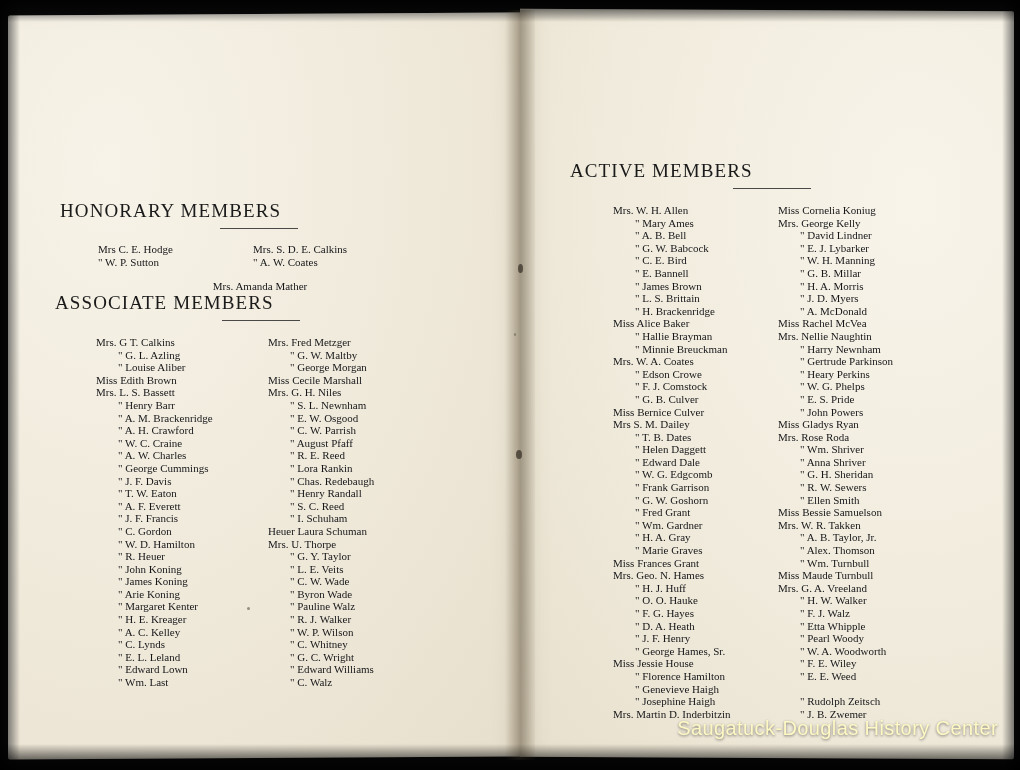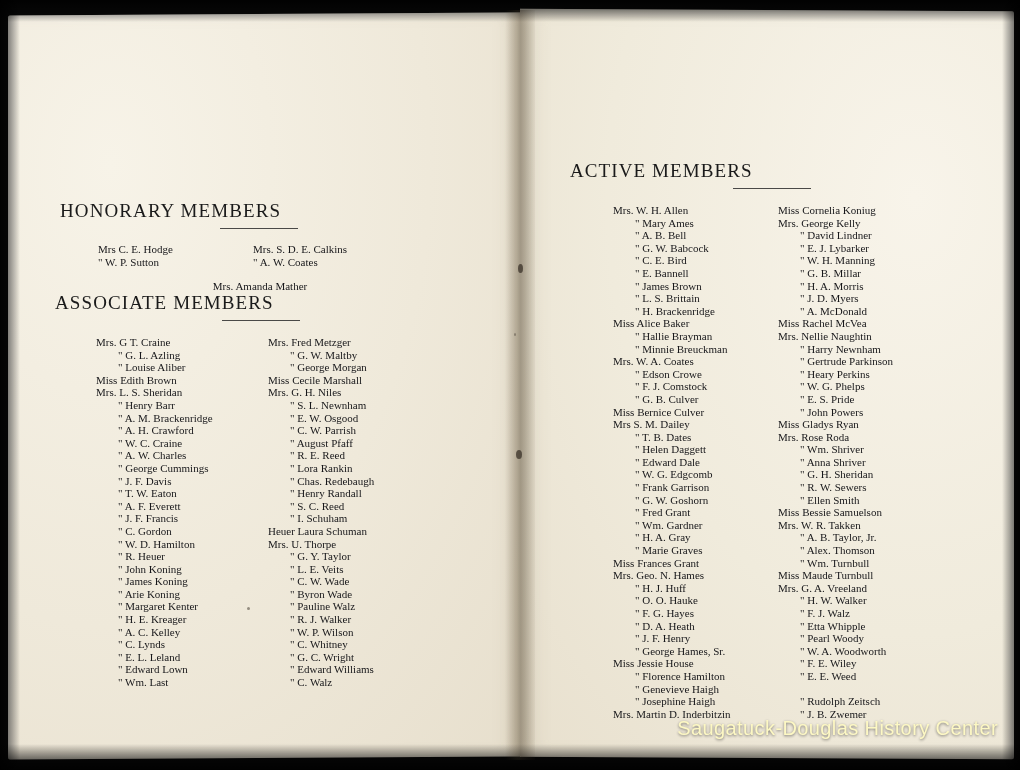--- a/index.html
+++ b/index.html
@@ -159,25 +159,25 @@
       <div>"    A. W. Coates</div>
     </div>
     <div class="col center-line" style="left:130px;top:268px;width:260px;">
       <div>Mrs. Amanda Mather</div>
     </div>
 
     <div class="doc-heading" style="left:55px;top:292px;width:410px;">ASSOCIATE MEMBERS</div>
     <div class="rule" style="left:222px;top:320px;width:78px;"></div>
 
     <div class="col" id="assoc-col1" style="left:96px;top:336px;">
-        <div>Mrs. G  T. Craine</div>
+        <div>Mrs. G  T. Calkins</div>
         <div class="indent2">" G. L. Azling</div>
         <div class="indent2">" Louise Aliber</div>
         <div>Miss Edith Brown</div>
-        <div>Mrs. L. S. Sheridan</div>
+        <div>Mrs. L. S. Bassett</div>
         <div class="indent2">" Henry Barr</div>
         <div class="indent2">" A. M. Brackenridge</div>
         <div class="indent2">" A. H. Crawford</div>
         <div class="indent2">" W. C. Craine</div>
         <div class="indent2">" A. W. Charles</div>
         <div class="indent2">" George Cummings</div>
         <div class="indent2">" J. F. Davis</div>
         <div class="indent2">" T. W. Eaton</div>
         <div class="indent2">" A. F. Everett</div>
         <div class="indent2">" J. F. Francis</div>

